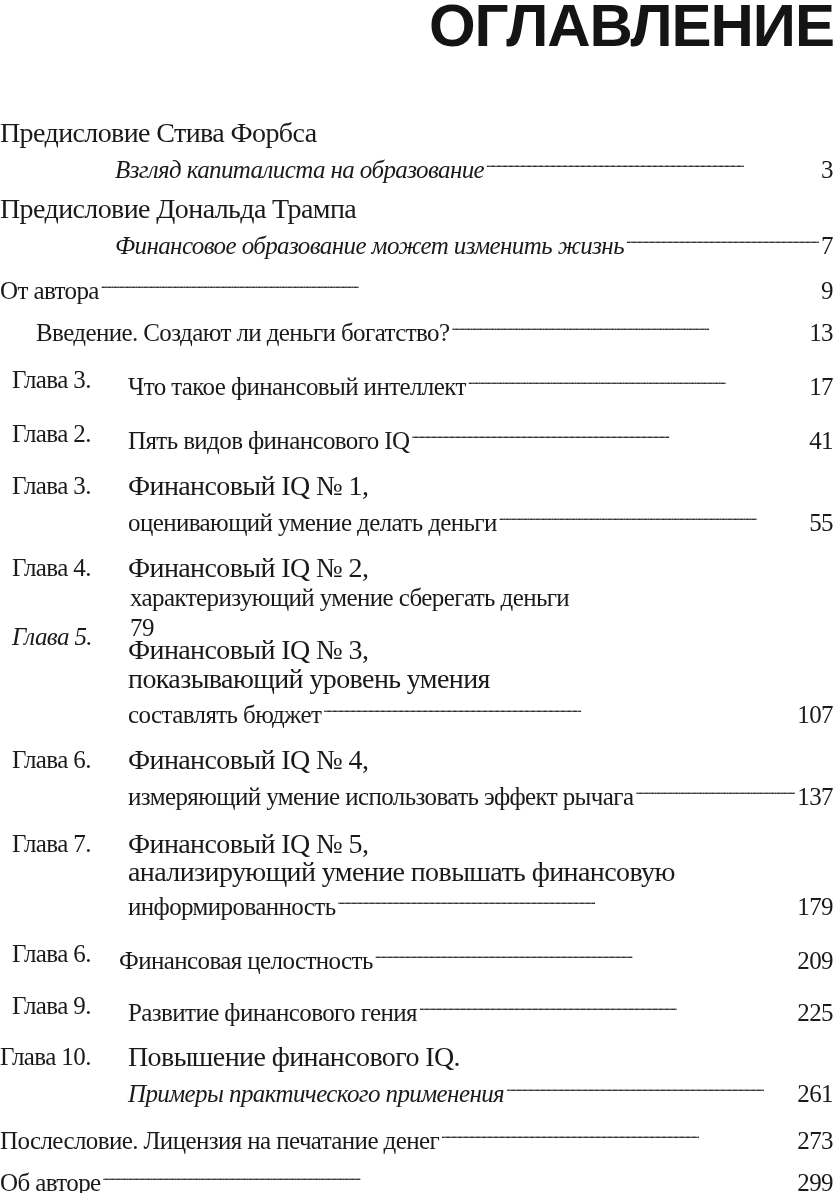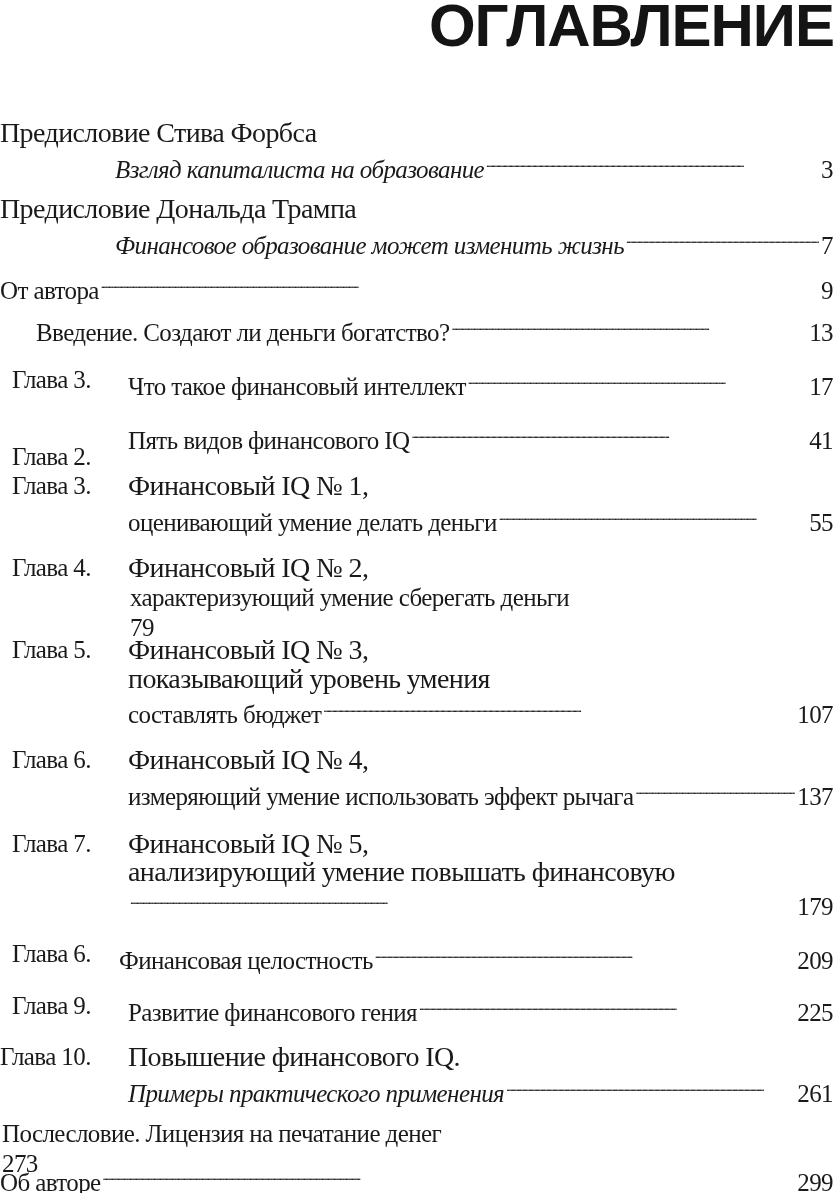--- a/index.html
+++ b/index.html
@@ -71,21 +71,21 @@
   <span class="pg">13</span>
 </div>
 
 <div class="ch-label cond" style="left:12px;top:365px;">Глава 3.</div>
 <div class="line cond" style="left:128px;right:3px;top:365px;">
   <span class="txt">Что такое финансовый интеллект</span>
   <span class="dots"></span>
   <span class="pg">17</span>
 </div>
 
-<div class="ch-label cond" style="left:12px;top:419px;margin-top:23px;">Глава 2.</div>
+<div class="ch-label cond" style="left:12px;top:419px;">Глава 2.</div>
 <div class="line cond" style="left:128px;right:3px;top:419px;">
   <span class="txt">Пять видов финансового IQ</span>
   <span class="dots"></span>
   <span class="pg">41</span>
 </div>
 
 <div class="ch-label cond" style="left:12px;top:471px;">Глава 3.</div>
 <div class="plain cond" style="left:128px;top:471px;">Финансовый IQ № 1,</div>
 <div class="line cond" style="left:128px;right:3px;top:501px;">
   <span class="txt">оценивающий умение делать деньги</span>
@@ -94,41 +94,42 @@
 </div>
 
 <div class="ch-label cond" style="left:12px;top:553px;">Глава 4.</div>
 <div class="plain cond" style="left:128px;top:553px;">Финансовый IQ № 2,</div>
 <div class="line cond" style="left:128px;right:3px;top:583px;flex-direction:column;">
   <span class="txt">характеризующий умение сберегать деньги</span>
   <span class="dots"></span>
   <span class="pg">79</span>
 </div>
 
-<div class="ch-label cond" style="left:12px;top:635px;">Глава 5.</div>
+<div class="ch-label cond" style="left:12px;top:622px;font-style:italic;">Глава 5.</div>
 <div class="plain cond" style="left:128px;top:635px;">Финансовый IQ № 3,</div>
 <div class="plain cond" style="left:128px;top:664px;">показывающий уровень умения</div>
 <div class="line cond" style="left:128px;right:3px;top:693px;">
   <span class="txt">составлять бюджет</span>
   <span class="dots"></span>
   <span class="pg">107</span>
 </div>
 
 <div class="ch-label cond" style="left:12px;top:745px;">Глава 6.</div>
 <div class="plain cond" style="left:128px;top:745px;">Финансовый IQ № 4,</div>
 <div class="line cond" style="left:128px;right:3px;top:775px;">
   <span class="txt">измеряющий умение использовать эффект рычага</span>
   <span class="dots"></span>
   <span class="pg">137</span>
 </div>
 
 <div class="ch-label cond" style="left:12px;top:829px;">Глава 7.</div>
 <div class="plain cond" style="left:128px;top:829px;">Финансовый IQ № 5,</div>
 <div class="plain cond" style="left:128px;top:857px;">анализирующий умение повышать финансовую</div>
 <div class="line cond" style="left:128px;right:3px;top:885px;">
+  <span class="txt">информированность</span>
   <span class="dots"></span>
   <span class="pg">179</span>
 </div>
 
 <div class="ch-label cond" style="left:12px;top:939px;">Глава 6.</div>
 <div class="line cond" style="left:119px;right:3px;top:939px;">
   <span class="txt">Финансовая целостность</span>
   <span class="dots"></span>
   <span class="pg">209</span>
 </div>
@@ -141,21 +142,21 @@
 </div>
 
 <div class="ch-label cond" style="left:0px;top:1042px;">Глава 10.</div>
 <div class="plain cond" style="left:128px;top:1042px;">Повышение финансового IQ.</div>
 <div class="line cond" style="left:128px;right:3px;top:1072px;">
   <span class="txt italic">Примеры практического применения</span>
   <span class="dots"></span>
   <span class="pg">261</span>
 </div>
 
-<div class="line cond" style="left:0;right:3px;top:1119px;flex-direction:column;">
+<div class="line cond" style="left:0;right:3px;top:1119px;">
   <span class="txt">Послесловие. Лицензия на печатание денег</span>
   <span class="dots"></span>
   <span class="pg">273</span>
 </div>
 
 <div class="line cond" style="left:0;right:3px;top:1161px;">
   <span class="txt">Об авторе</span>
   <span class="dots"></span>
   <span class="pg">299</span>
 </div>

